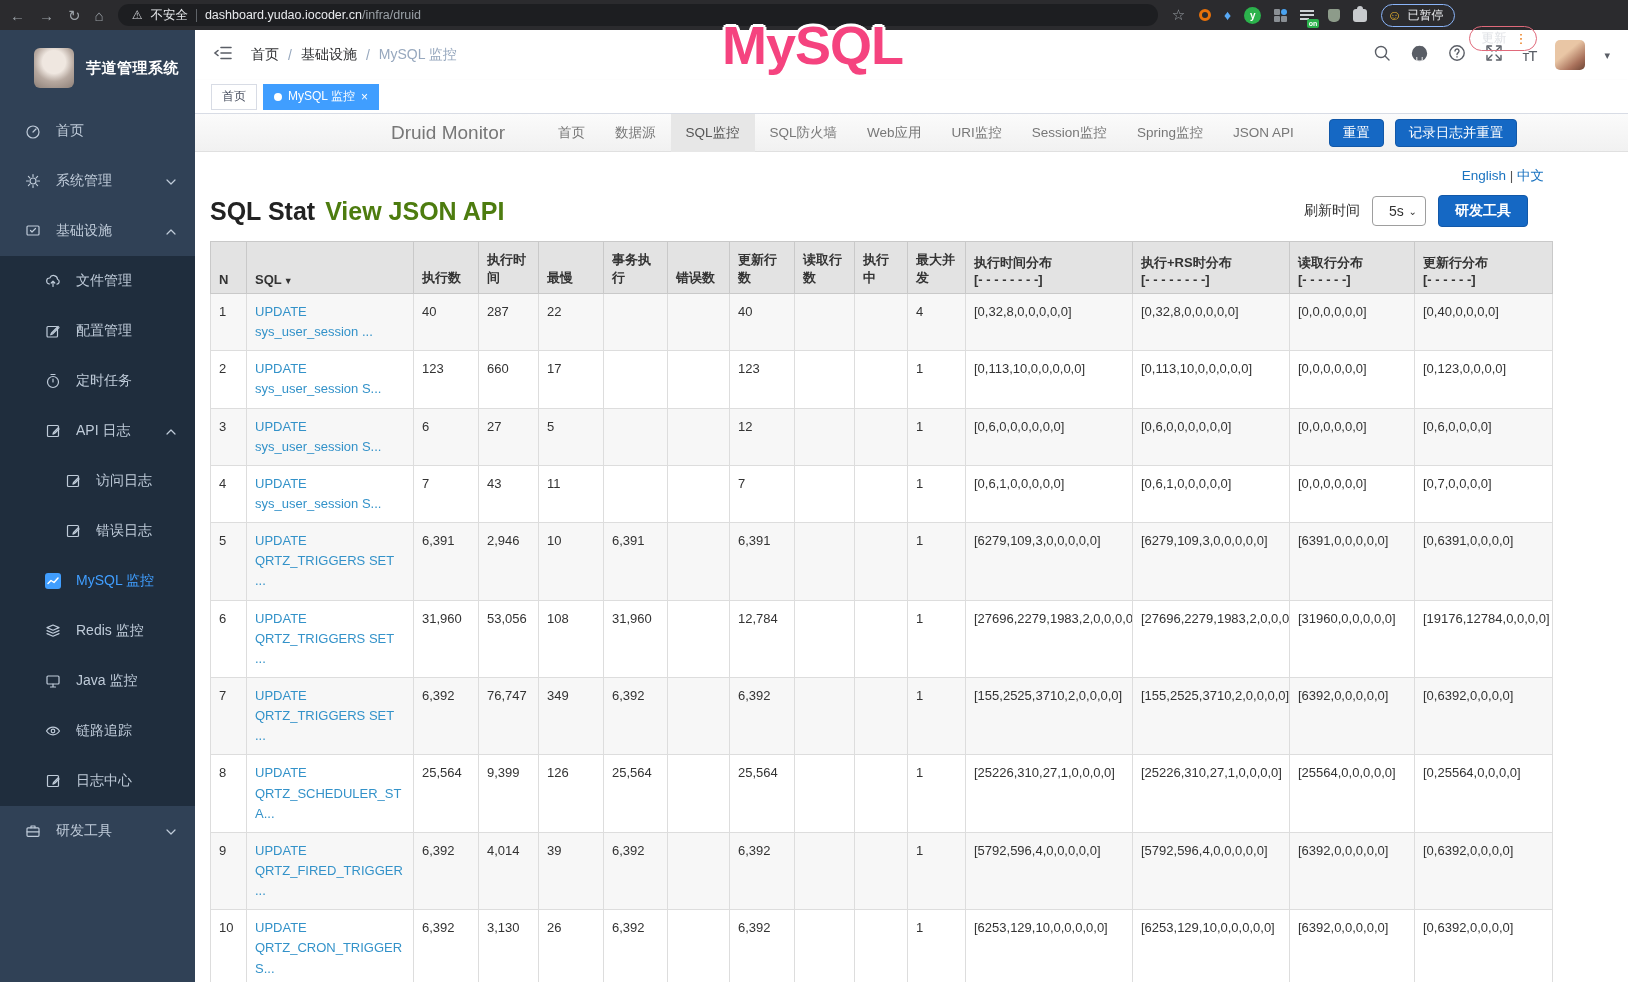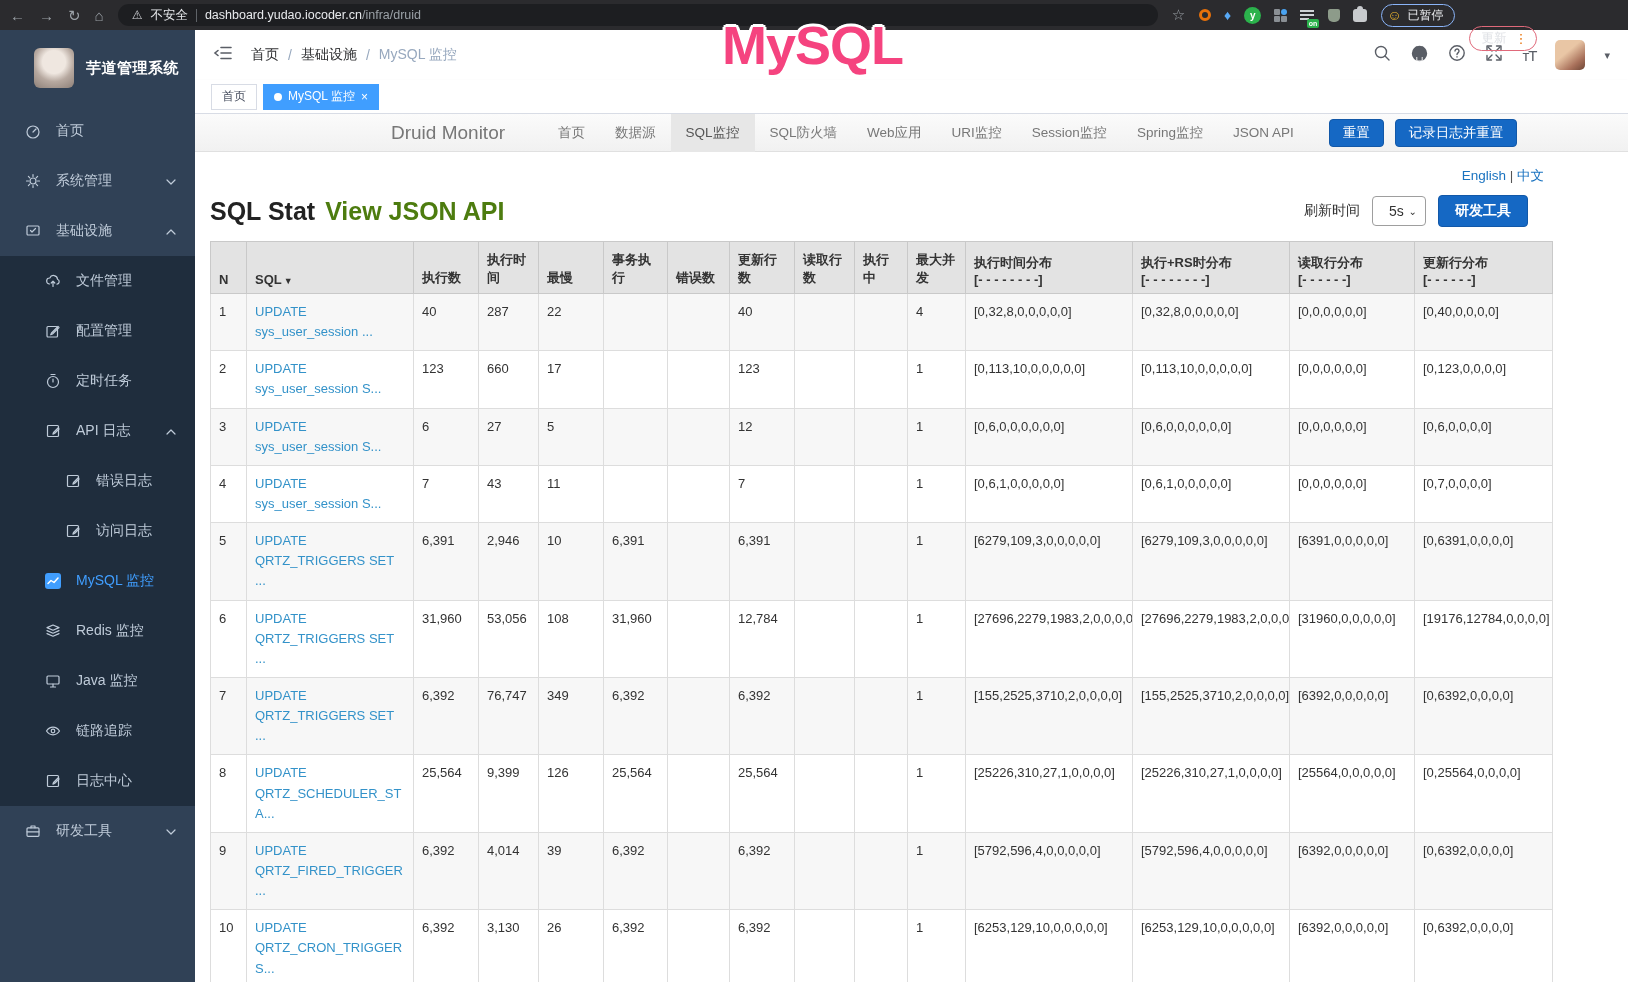--- a/index.html
+++ b/index.html
@@ -233,30 +233,30 @@
                 <polyline points="2,8 6,4 10,8"></polyline>
               </svg></span>
         </div>
         <div class="menu-item lv3">
           <span class="mi">
               <svg width="16" height="16" viewBox="0 0 16 16">
                 <rect x="2.5" y="2.5" width="11" height="11" rx="1"></rect>
                 <path d="M8.5 9.5l4.5-4.5 1 1L9.5 10.5l-1.6.6z"></path>
               </svg>
             </span>
-          <span>错误日志</span>
+          <span>访问日志</span>
         </div>
         <div class="menu-item lv3">
           <span class="mi">
               <svg width="16" height="16" viewBox="0 0 16 16">
                 <rect x="2.5" y="2.5" width="11" height="11" rx="1"></rect>
                 <path d="M8.5 9.5l4.5-4.5 1 1L9.5 10.5l-1.6.6z"></path>
               </svg>
             </span>
-          <span>访问日志</span>
+          <span>错误日志</span>
         </div>
         <div class="menu-item lv2 active">
           <span class="mi">
               <svg width="16" height="16" viewBox="0 0 16 16">
                 <rect width="16" height="16" rx="3" fill="#409EFF" stroke="none"></rect>
                 <polyline points="3,10.5 6,7.5 9,9.5 13,5" stroke="#fff" stroke-width="1.5" fill="none"></polyline>
               </svg>
             </span>
           <span>MySQL 监控</span>
         </div>

